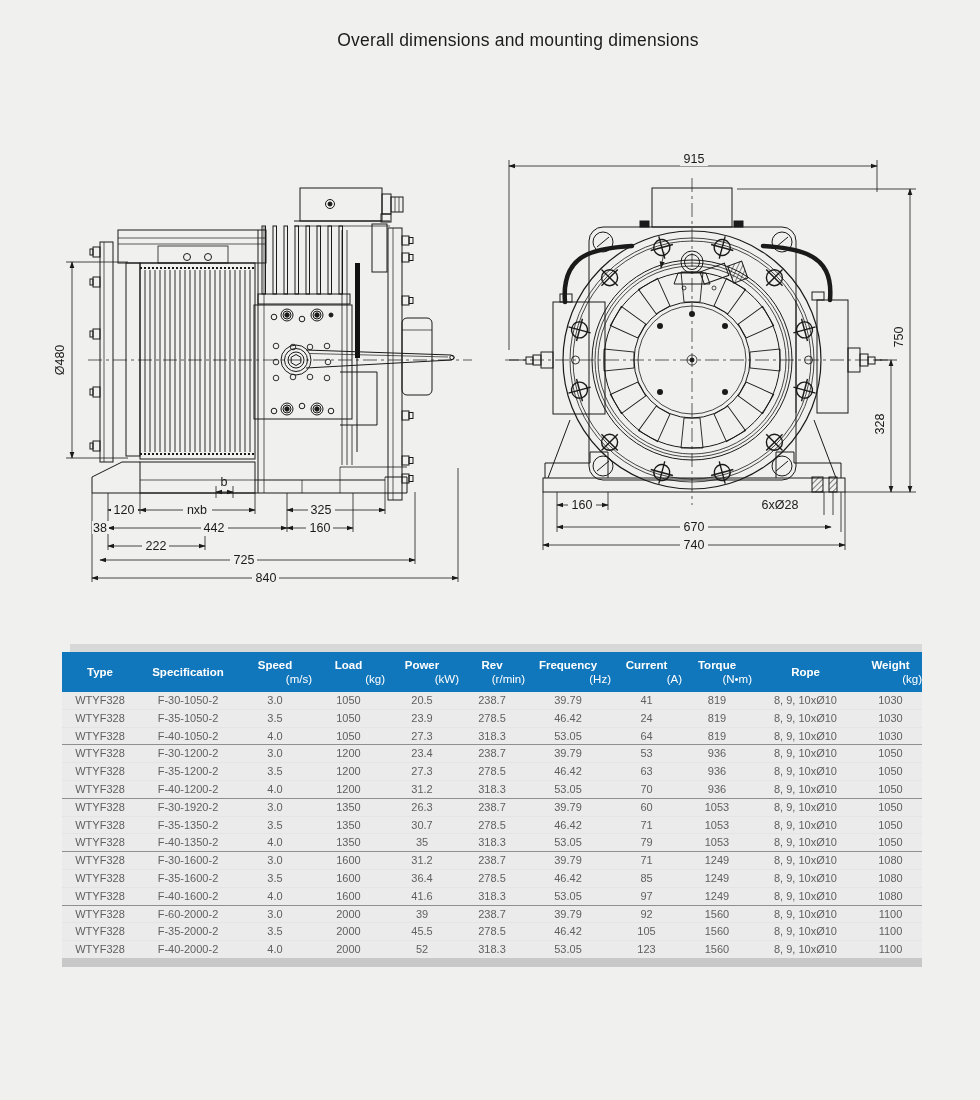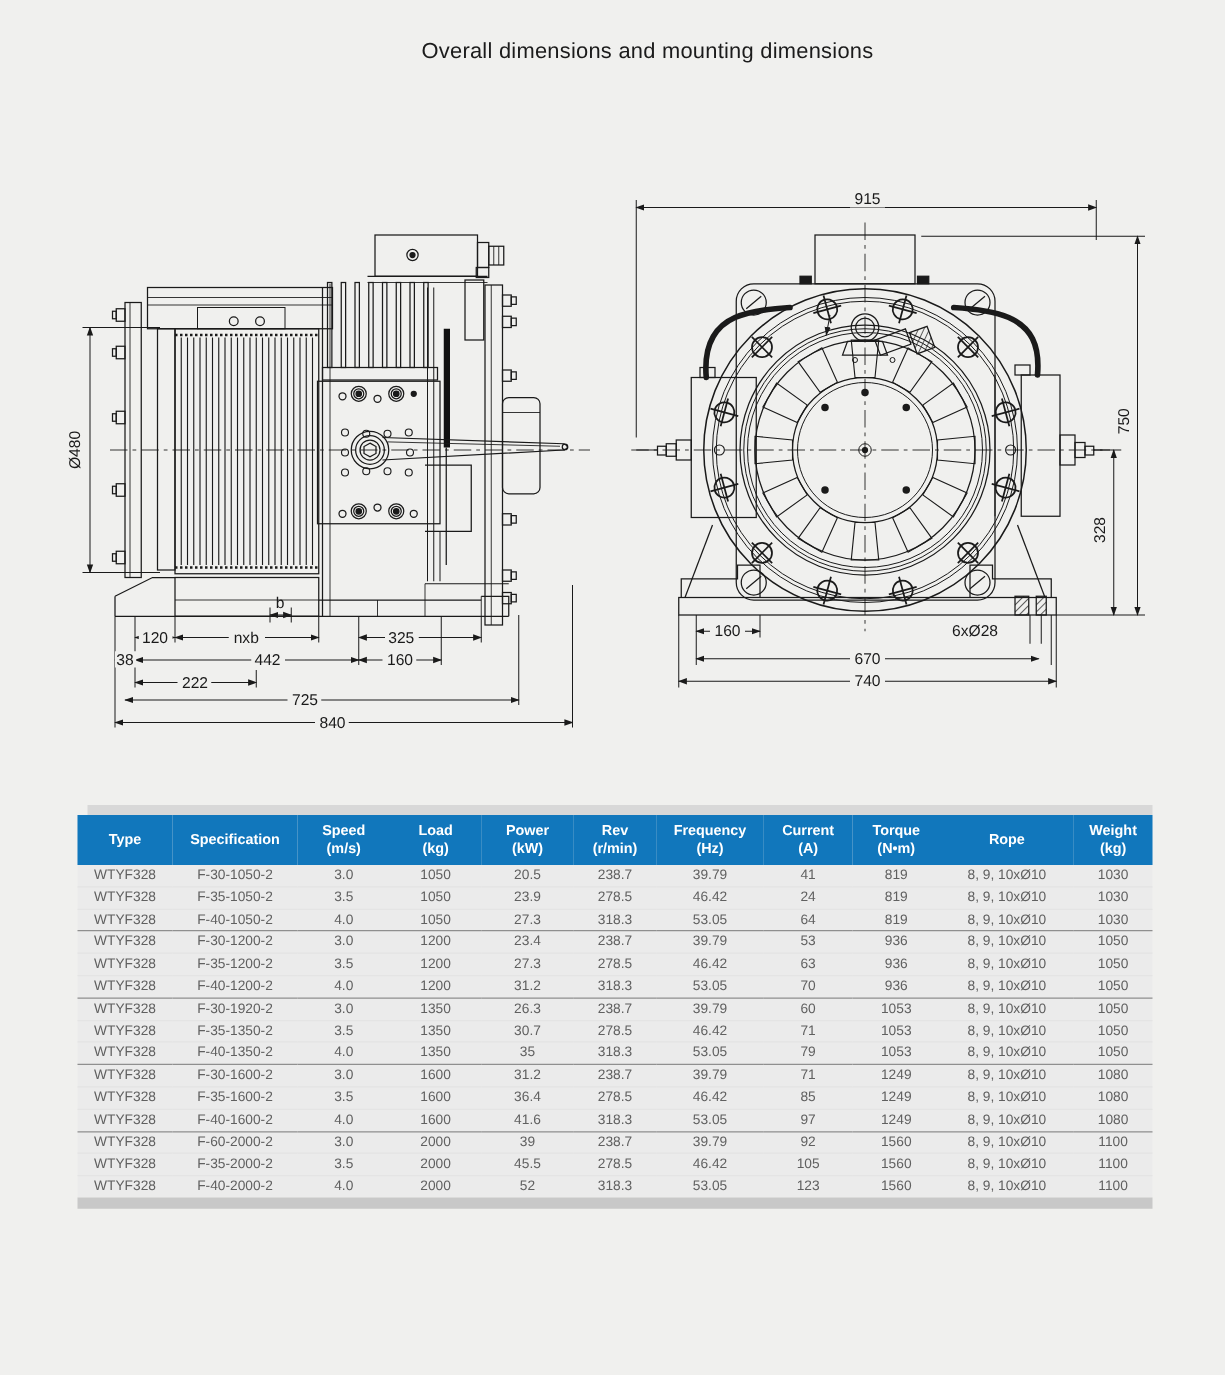--- a/index.html
+++ b/index.html
@@ -34,21 +34,21 @@
     height:40px;padding:0;text-align:center;vertical-align:middle;line-height:1.25;
   }
   #spec-table td{
     font-size:11px;color:var(--row-text);text-align:center;padding:0;
     height:16.8px;line-height:16.8px;border-bottom:1px solid #e4e4e4;
     white-space:nowrap;overflow:hidden;
   }
   #spec-table tr.group-end td{border-bottom:1px solid #8f8f8f;}
   #spec-table tr:last-child td{border-bottom:none;}
   #strip-bottom{width:860px;height:9px;background:#c8c8c8;}
-  .h2{font-weight:bold;}
+  .h2{font-weight:normal;text-align:right;}
 </style>
 </head>
 <body>
 
 <div id="page">
 
   <div id="title">Overall dimensions and mounting dimensions</div>
 
   <svg id="drawings" width="980" height="620" viewBox="0 0 980 620">
     <defs>

